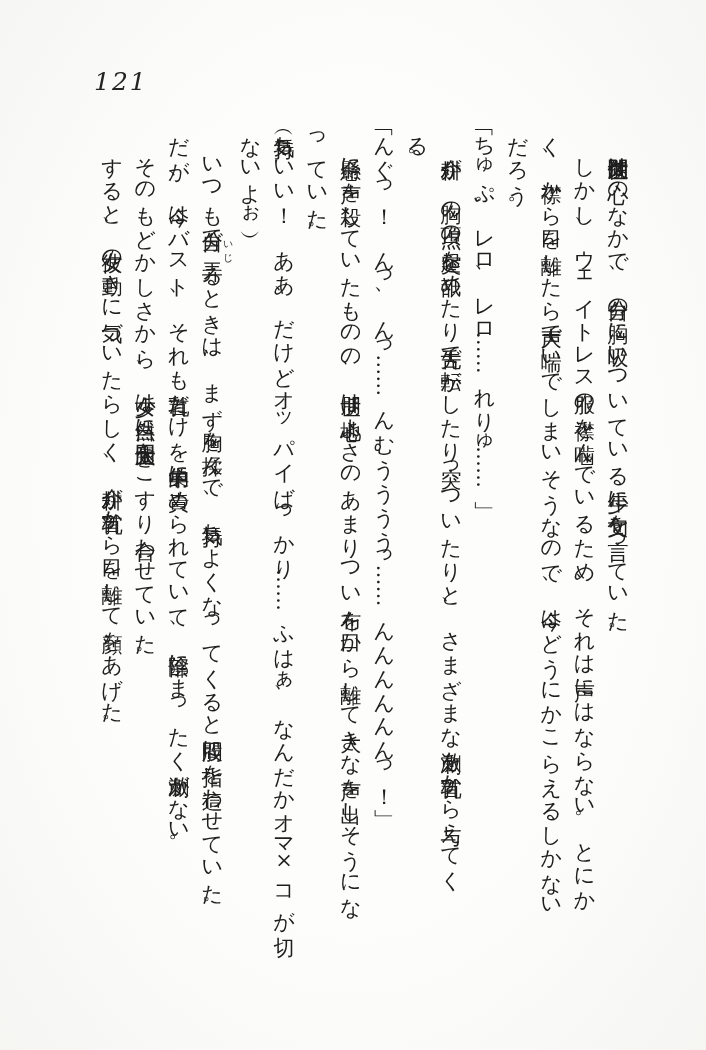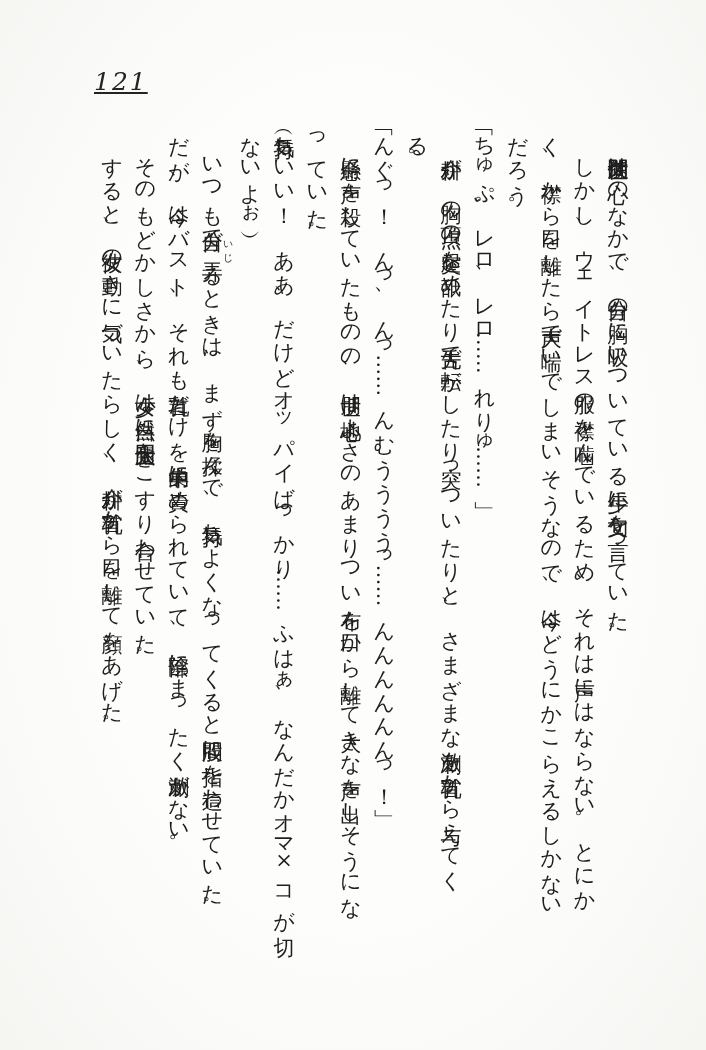--- a/index.html
+++ b/index.html
@@ -21,21 +21,20 @@
     color: #1e1e1e;
   }
   .page-number {
     position: absolute;
     top: 67px;
     left: 94px;
     font-size: 25px;
     font-style: italic;
     letter-spacing: 2px;
     color: #242424;
-    text-decoration: underline;
   }
   .text-block {
     position: absolute;
     top: 122px;
     right: 72px;
     width: 576px;
     height: 800px;
     writing-mode: vertical-rl;
     text-orientation: mixed;
     font-size: 21px;

